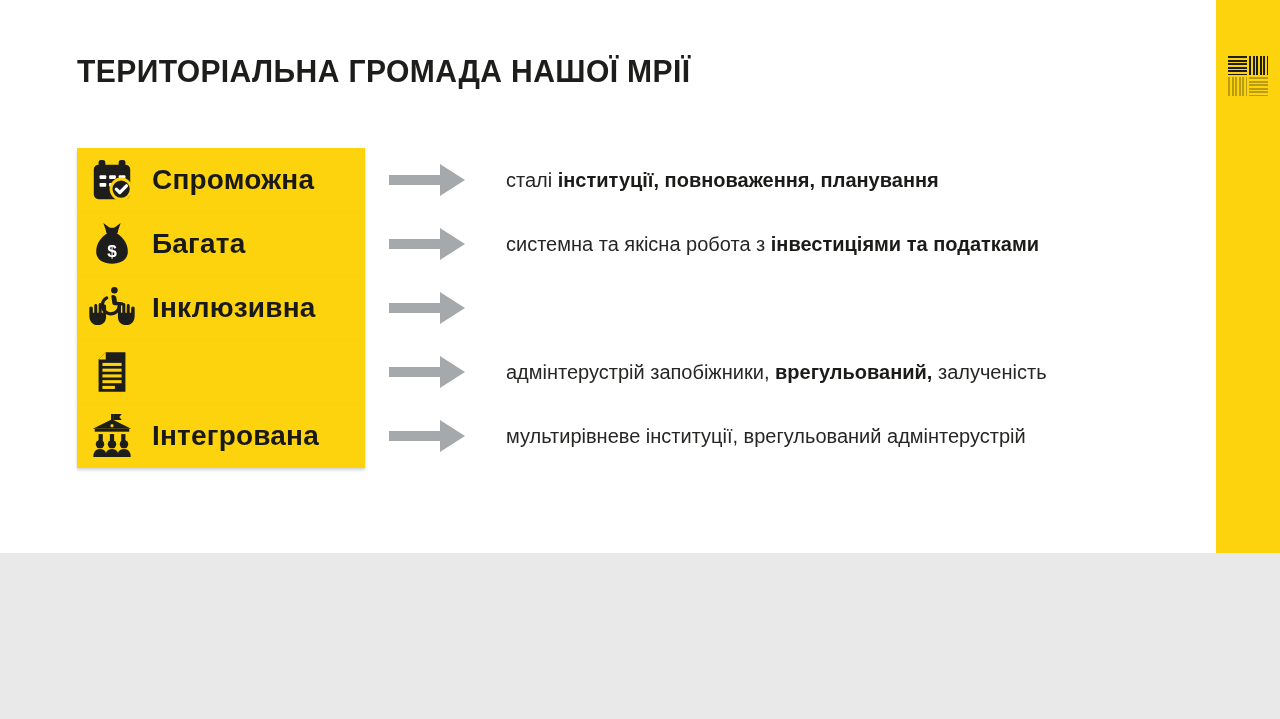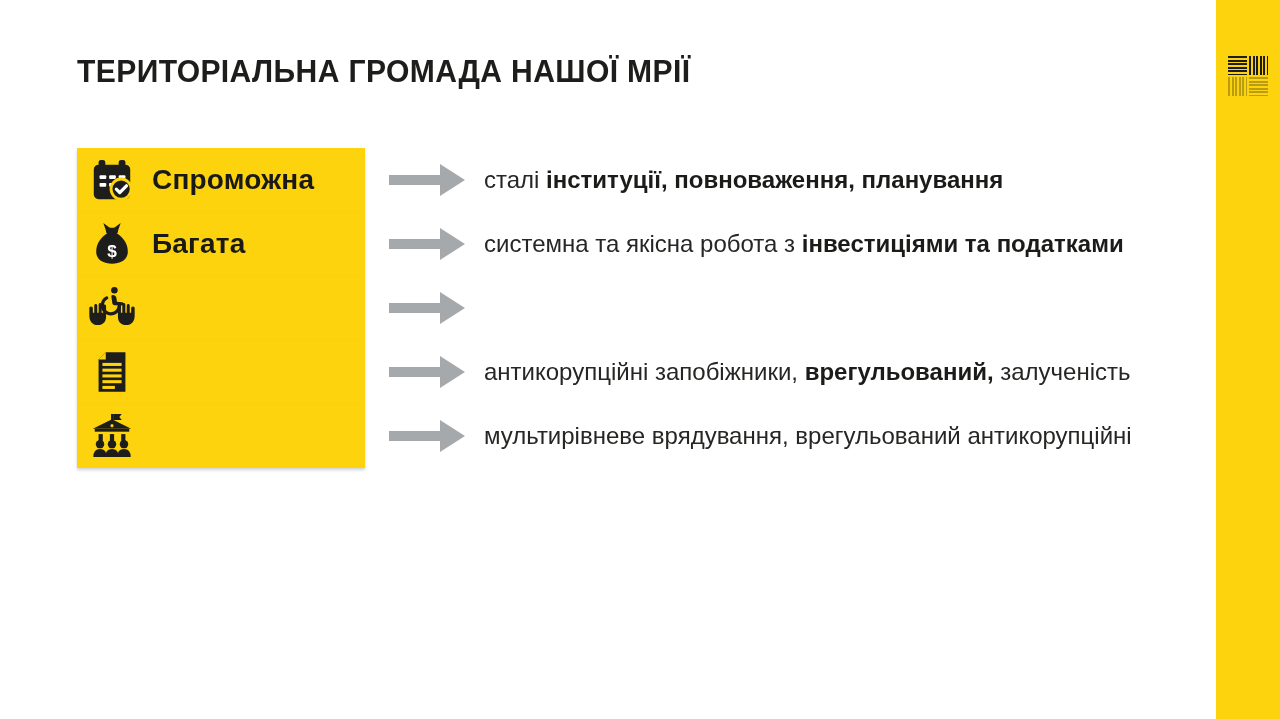--- a/index.html
+++ b/index.html
@@ -1,19 +1,19 @@
 <!DOCTYPE html>
 <html><head>
 <meta charset="utf-8">
 <style>
   * { margin:0; padding:0; box-sizing:border-box; }
   html,body { background:#e9e9e9; }
   .slide {
     position:relative;
-    width:1280px; height:719px;
+    width:1280px; height:553px;
     background:#ffffff;
     overflow:hidden;
     font-family:"Liberation Sans", sans-serif;
   }
   .title {
     position:absolute; left:77px; top:54px;
     font-size:31px; font-weight:800; letter-spacing:0.4px;
     color:#1d1d1b;
     transform:scaleX(0.97); transform-origin:left center;
     white-space:nowrap;
@@ -32,22 +32,22 @@
   }
   .pill .icon { width:46px; height:46px; flex:0 0 46px; display:flex; align-items:center; justify-content:center; }
   .pill .icon svg { width:46px; height:46px; display:block; }
   .pill .label {
     margin-left:17px;
     font-size:28px; font-weight:700; color:#191918;
     letter-spacing:0.2px; white-space:nowrap;
   }
   .arrow { margin-left:23px; width:78px; height:34px; flex:0 0 78px; }
   .desc {
-    margin-left:18px;
-    font-size:24px; color:#262625; white-space:nowrap;
+    margin-left:40px;
+    font-size:20px; color:#262625; white-space:nowrap;
   }
   .desc .b { font-weight:700; color:#1b1b1a; }
   .sidebar {
     position:absolute; left:1216px; top:0;
     width:64px; height:719px;
     background:var(--yellow);
   }
   .logo {
     position:absolute; left:12px; top:56px;
     width:40px; height:40px;
@@ -116,20 +116,21 @@
             <svg viewBox="0 0 48 48">
     <circle cx="26.5" cy="5.5" r="3.4" fill="#1D1D1B"></circle>
     <path d="M24.5 10.5 c2.8 0 4 1.5 4.2 3.5 l0.4 3.5 l5.5 0.6 c2.4 0.3 2 3.4 -0.3 3.3 l-7.6 -0.4 c-1.4 -0.1 -2.2 -0.9 -2.4 -2.3 l-0.8 -5.7 c-0.3 -1.6 0.3 -2.5 1 -2.5 z" fill="#1D1D1B"></path>
     <path d="M18.5 13.5 a 8.8 8.8 0 1 0 13 8.5" fill="none" stroke="#1D1D1B" stroke-width="3.4" stroke-linecap="round"></path>
     <g fill="#1D1D1B">
       <path d="M4 24.5 c1.1 0 2 0.9 2 2 l0 5 l1.6 0 l0 -8.2 c0 -2.4 3.4 -2.4 3.4 0 l0 8.2 l1.6 0 l0 -9.4 c0 -2.4 3.4 -2.4 3.4 0 l0 9.4 l1.6 0 l0 -7.6 c0 -2.4 3.4 -2.4 3.4 0 l0 12.1 c0 5.8 -3.6 9.5 -9.3 9.5 c-6.3 0 -9.7 -4.6 -9.7 -11 l0 -8 c0 -1.1 0.9 -2 2 -2 z" transform="translate(-1.5,0) scale(0.92)"></path>
       <path d="M4 24.5 c1.1 0 2 0.9 2 2 l0 5 l1.6 0 l0 -8.2 c0 -2.4 3.4 -2.4 3.4 0 l0 8.2 l1.6 0 l0 -9.4 c0 -2.4 3.4 -2.4 3.4 0 l0 9.4 l1.6 0 l0 -7.6 c0 -2.4 3.4 -2.4 3.4 0 l0 12.1 c0 5.8 -3.6 9.5 -9.3 9.5 c-6.3 0 -9.7 -4.6 -9.7 -11 l0 -8 c0 -1.1 0.9 -2 2 -2 z" transform="translate(49.5,0) scale(-0.92,0.92)"></path>
     </g>
   </svg>
           </span>
+          <span class="label">Інклюзивна</span>
         </div>
         <div class="arrow"><svg viewBox="0 0 78 34" width="78" height="34">
   <rect x="1" y="12" width="53" height="10" fill="#A6A9AB"></rect>
   <polygon points="52,1 77,17 52,33" fill="#A6A9AB"></polygon>
 </svg></div>
       </div>
       <div class="row">
         <div class="pill">
           <span class="icon">
             <svg viewBox="0 0 48 48">
@@ -140,21 +141,21 @@
     <rect x="14" y="26.5" width="20" height="3.2" fill="#FDD30D"></rect>
     <rect x="14" y="32.5" width="20" height="3.2" fill="#FDD30D"></rect>
     <rect x="14" y="38.5" width="13" height="3.2" fill="#FDD30D"></rect>
   </svg>
           </span>
         </div>
         <div class="arrow"><svg viewBox="0 0 78 34" width="78" height="34">
   <rect x="1" y="12" width="53" height="10" fill="#A6A9AB"></rect>
   <polygon points="52,1 77,17 52,33" fill="#A6A9AB"></polygon>
 </svg></div>
-        <div class="desc"><span>антикорупційні запобіжники, </span><span class="b">врегульований,</span><span> залученість</span></div>
+        <div class="desc"><span>адмінтерустрій запобіжники, </span><span class="b">врегульований,</span><span> залученість</span></div>
       </div>
       <div class="row">
         <div class="pill">
           <span class="icon">
             <svg viewBox="0 0 48 48">
     <rect x="23" y="1" width="2.2" height="10" fill="#1D1D1B"></rect>
     <path d="M25.2 1 h9 l-2.6 3.2 l2.6 3.2 h-9 z" fill="#1D1D1B"></path>
     <path d="M24 6.5 L44 16.5 L4 16.5 Z" fill="#1D1D1B"></path>
     <circle cx="24" cy="13.2" r="1.6" fill="#FDD30D"></circle>
     <rect x="6" y="16.5" width="36" height="3" fill="#1D1D1B"></rect>
@@ -164,26 +165,27 @@
     <g fill="#1D1D1B">
       <circle cx="11.5" cy="32.5" r="4.4"></circle>
                 <path d="M4.5 46 q0 -8.5 7 -8.5 q7 0 7 8.5 z"></path>
       <circle cx="24" cy="32.5" r="4.4"></circle>
                 <path d="M17 46 q0 -8.5 7 -8.5 q7 0 7 8.5 z"></path>
       <circle cx="36.5" cy="32.5" r="4.4"></circle>
                 <path d="M29.5 46 q0 -8.5 7 -8.5 q7 0 7 8.5 z"></path>
     </g>
   </svg>
           </span>
+          <span class="label">Інтегрована</span>
         </div>
         <div class="arrow"><svg viewBox="0 0 78 34" width="78" height="34">
   <rect x="1" y="12" width="53" height="10" fill="#A6A9AB"></rect>
   <polygon points="52,1 77,17 52,33" fill="#A6A9AB"></polygon>
 </svg></div>
-        <div class="desc"><span>мультирівневе врядування, врегульований антикорупційні</span></div>
+        <div class="desc"><span>мультирівневе інституції, врегульований адмінтерустрій</span></div>
       </div>
     </div>
 
   <div class="sidebar">
     <div class="logo">
       <div class="q h-dark"></div>
       <div class="q v-dark"></div>
       <div class="q v-faded"></div>
       <div class="q h-faded"></div>
     </div>

